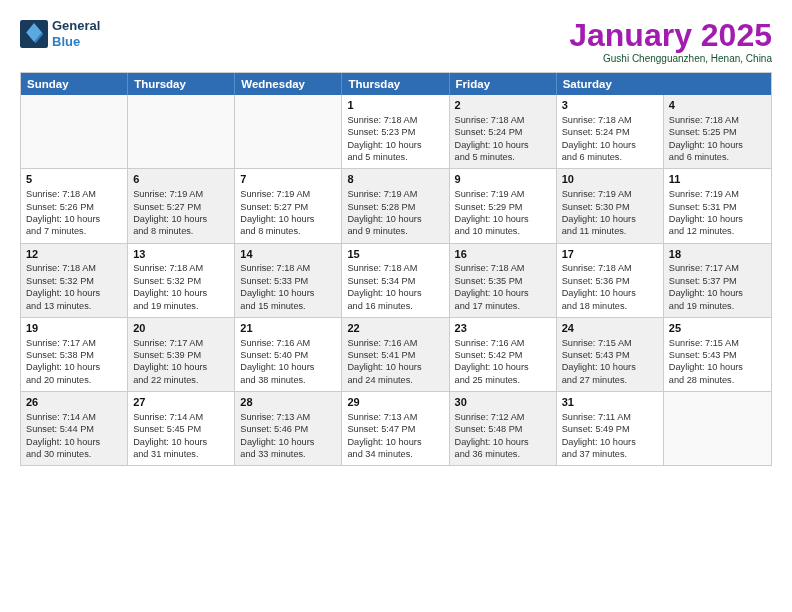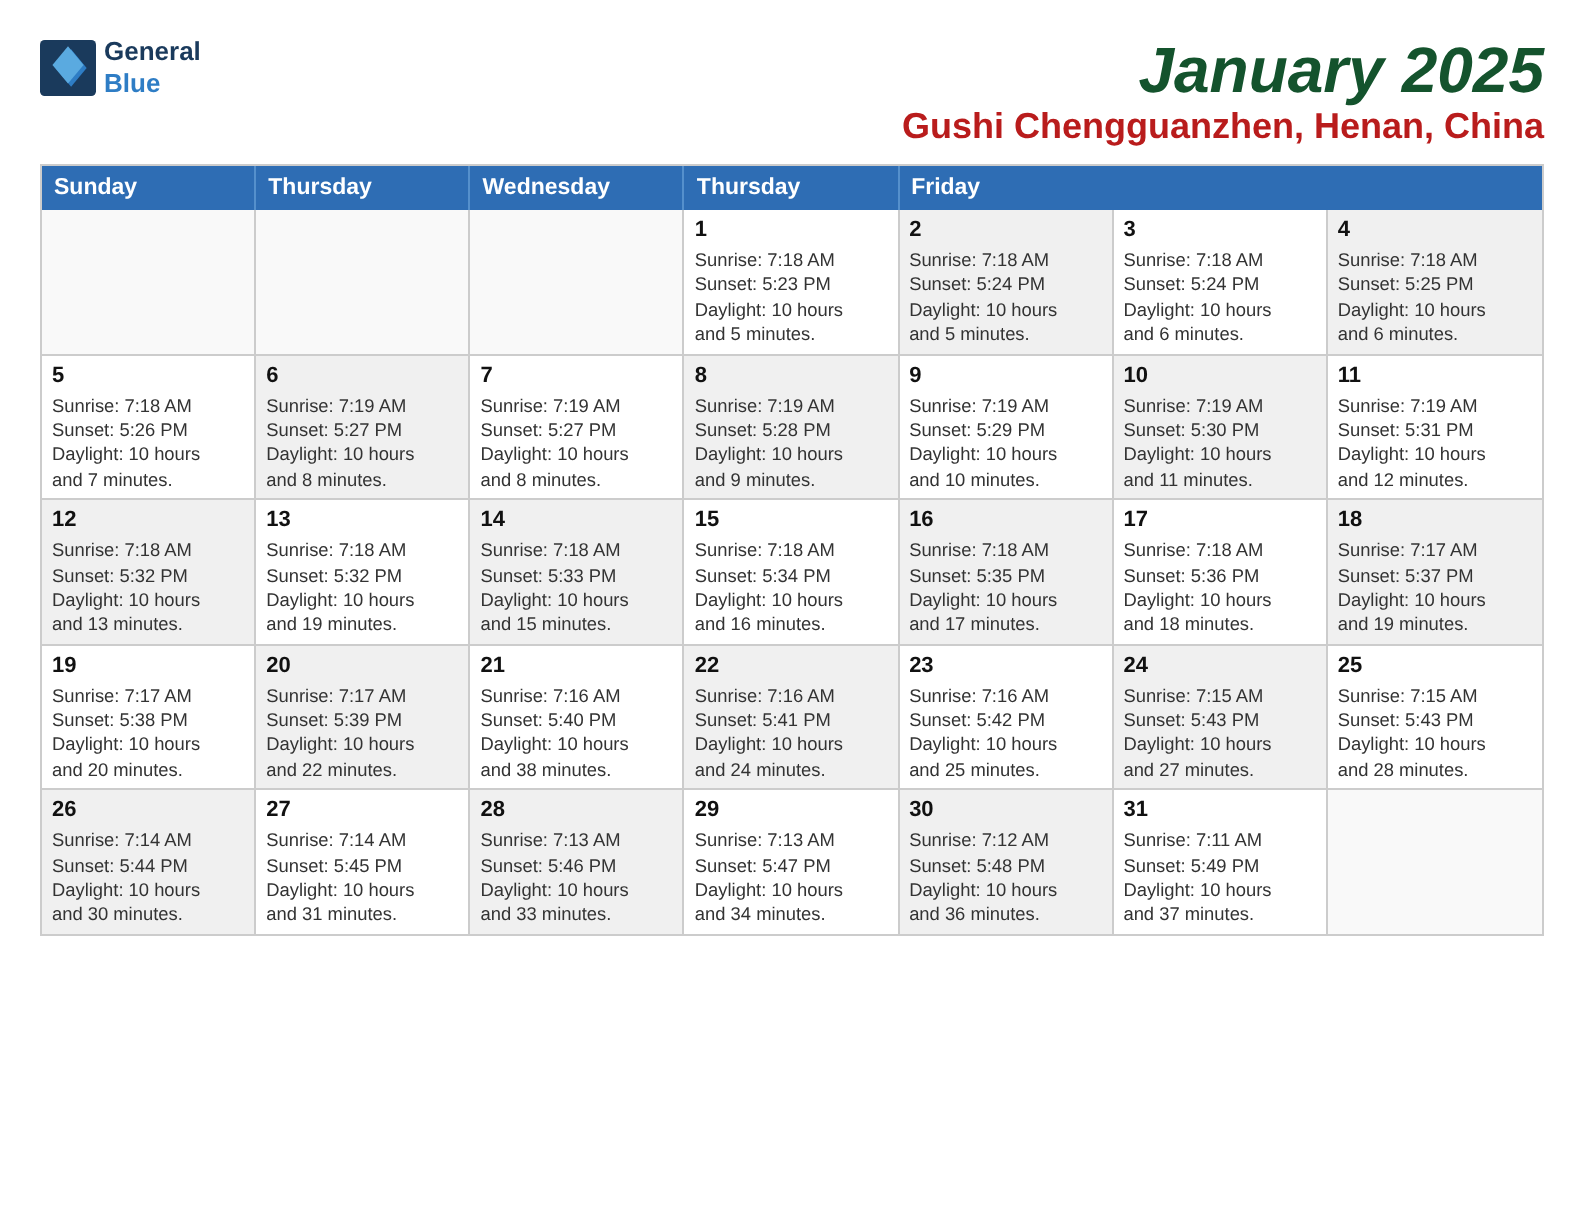--- a/index.html
+++ b/index.html
@@ -37,28 +37,27 @@
     .logo-icon {
       width: 28px;
       height: 28px;
     }
     .title-block {
       text-align: right;
     }
     .month-title {
       font-size: 32px;
       font-weight: bold;
+      color: #a21caf;
+      line-height: 1.1;
+    }
+    .location-title {
+      font-size: 10px;
+      font-weight: normal;
       color: #14532d;
-      line-height: 1.1;
-      font-style: italic;
-    }
-    .location-title {
-      font-size: 18px;
-      font-weight: bold;
-      color: #b91c1c;
     }
     .calendar {
       flex: 1;
       display: flex;
       flex-direction: column;
       border: 1px solid #ccc;
     }
     .cal-header {
       display: grid;
       grid-template-columns: repeat(7, 1fr);
@@ -126,20 +125,21 @@
     </div>
   </div>
 
   <div class="calendar">
     <div class="cal-header">
     <div class="cal-header-cell">Sunday</div>
         <div class="cal-header-cell">Thursday</div>
         <div class="cal-header-cell">Wednesday</div>
         <div class="cal-header-cell">Thursday</div>
         <div class="cal-header-cell">Friday</div>
+        <div class="cal-header-cell">Saturday</div>
       </div>
     <div class="cal-body">
     <div class="cal-row">
           <div class="cal-cell empty"></div>
           <div class="cal-cell empty"></div>
           <div class="cal-cell empty"></div>
           <div class="cal-cell">
             <span class="day-num">1</span>
             <div>Sunrise: 7:18 AM</div>
             <div>Sunset: 5:23 PM</div>

